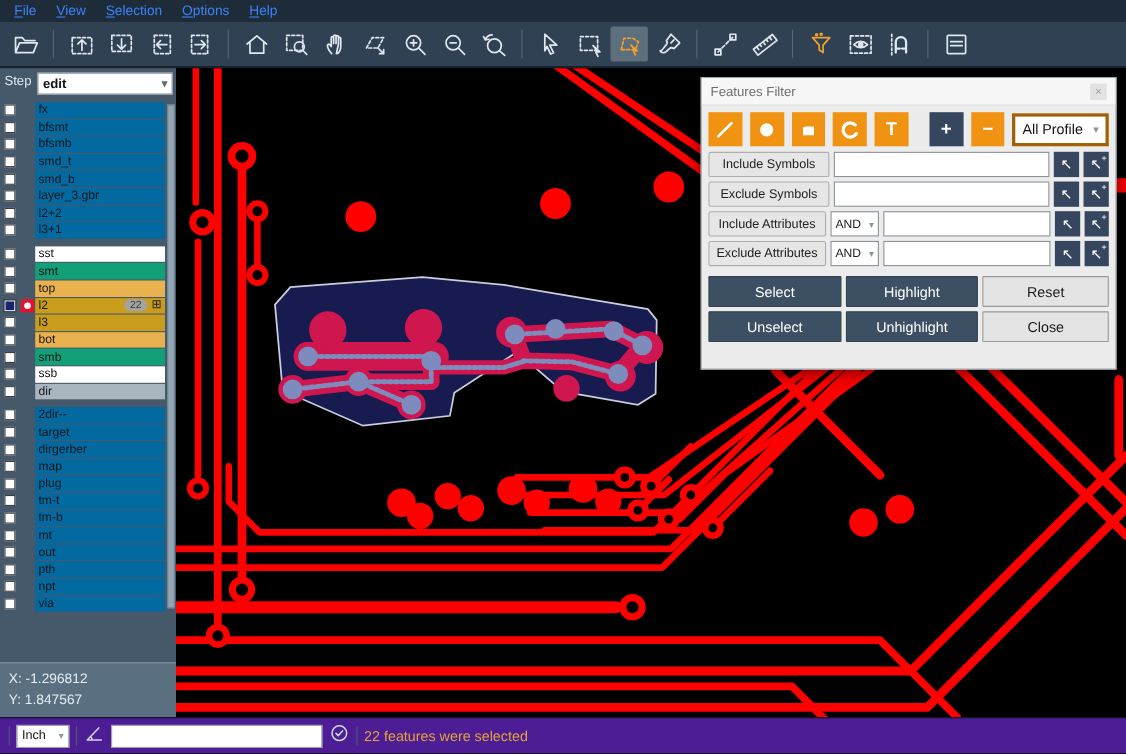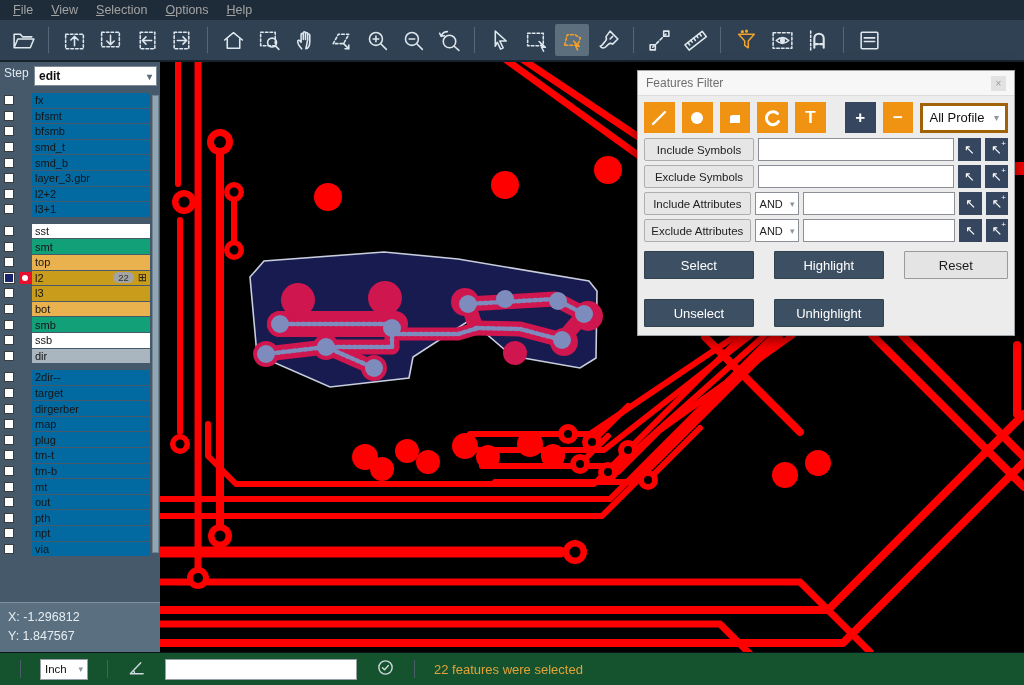--- a/index.html
+++ b/index.html
@@ -3,21 +3,21 @@
 <meta charset="utf-8">
 <style>
   * { box-sizing: border-box; margin: 0; padding: 0; }
   html,body { width:1024px; height:685px; overflow:hidden; }
   body { font-family: "Liberation Sans", sans-serif; background:#000; }
   .app { position:relative; width:1024px; height:685px; background:#000; }
 
   
   .menubar { position:absolute; left:0; top:0; width:100%; height:20px;
     background:#1e2c3a; display:flex; align-items:center; padding-left:4px; }
-  .menu-item { display:inline-block; color:#a3a3a3; font-size:12.5px; padding:2px 9px; cursor:default;text-align:center; }
+  .menu-item { display:inline-block; color:#3b82f6; font-size:12.5px; padding:2px 9px; cursor:default;text-align:center; }
   .menu-item::first-letter { text-decoration:underline; }
 
   
   .toolbar { position:absolute; left:0; top:20px; width:100%; height:42px;
     background:#2f4152; display:flex; align-items:center; padding-left:6px; gap:2px;
     border-bottom:2px solid #17222c; }
   .tool { width:34px; height:32px; display:flex; align-items:center; justify-content:center; border-radius:2px; }
   .tool svg { width:25px; height:25px; stroke:#dfe7ee; fill:none; stroke-width:1.5; stroke-linecap:round; stroke-linejoin:round; }
   .tool.active { background:#5d6e7d; }
   .tool.active svg { stroke:#f0a22c; }
@@ -80,28 +80,28 @@
   .flabel { width:110px; height:23px; background:#e6e6e6; border:1px solid #aeaeae; border-radius:2px;
     display:flex; align-items:center; justify-content:center; font-size:11.5px; color:#222; }
   .and-select { width:46px; height:23px; background:#fff; border:1px solid #8a9096; display:flex;
     align-items:center; padding:0 4px; font-size:11px; color:#222; }
   .and-select .chev { margin-left:auto; color:#8b969e; font-size:9px; }
   .finput { flex:1; height:23px; background:#fff; border:1px solid #8a9096; font-size:11px; padding:0 4px;
     font-family:"Liberation Sans",sans-serif; }
   .abtn { width:23px; height:23px; background:#35465e; color:#fff; display:flex; align-items:center;
     justify-content:center; font-size:13px; position:relative; }
   .abtn sup { font-size:8px; position:absolute; top:1px; right:2px; }
-  .dlg-actions { display:grid; grid-template-columns:1fr 1fr 0.95fr; gap:20px; padding:5px 6px 6px 6px; margin-top:2px; }
+  .dlg-actions { display:grid; grid-template-columns:1fr 1fr 0.95fr; gap:4px; padding:5px 6px 6px 6px; margin-top:2px; }
   .act { height:28px; display:flex; align-items:center; justify-content:center; font-size:13px; border-radius:1px; }
   .act.dark { background:#3c4f63; color:#fff; border:1px solid #32424f; }
   .act.light { background:#e4e4e4; color:#1a1a1a; border:1px solid #9a9a9a; }
 
   
-  .statusbar { position:absolute; left:0; bottom:0; width:100%; height:33px; background:#14532d;
-    border-top:1px solid #0a141d; display:flex; align-items:center; padding:0 20px; gap:19px; }
+  .statusbar { position:absolute; left:0; bottom:0; width:100%; height:33px; background:#4c1d95;
+    border-top:1px solid #0a141d; display:flex; align-items:center; padding:0 8px; gap:6px; }
   .sbsep { width:1px; height:18px; background:#4b5d6b; }
   .unit-select { width:48px; height:21px; background:#fff; border:1px solid #98a0a6; display:flex;
     align-items:center; padding:0 4px; font-size:11.5px; color:#111; }
   .unit-select .chev { margin-left:auto; color:#8b969e; font-size:9px; }
   .sb-icon svg { width:19px; height:19px; stroke:#cfd8de; fill:none; stroke-width:1.5; stroke-linecap:round; stroke-linejoin:round; }
   .sb-input { width:192px; height:21px; background:#fff; border:1px solid #98a0a6; font-size:11px; padding:0 4px;
     font-family:"Liberation Sans",sans-serif; }
   .sb-msg { font-size:13px; color:#e3a33a; }
 </style>
 </head>
@@ -761,20 +761,21 @@
       <input class="finput" value="" style="">
       <span class="abtn">↖</span>
       <span class="abtn">↖<sup>+</sup></span>
     </div>
     <div class="dlg-actions">
       <span class="act dark">Select</span>
       <span class="act dark">Highlight</span>
       <span class="act light">Reset</span>
       <span class="act dark">Unselect</span>
       <span class="act dark">Unhighlight</span>
+      <span class="act light">Close</span>
     </div>
   </div>
 
   <div class="statusbar">
     <span class="sbsep"></span>
     <span class="unit-select">
       <span>Inch</span>
       <span class="chev">▾</span>
     </span>
     <span class="sbsep"></span>

